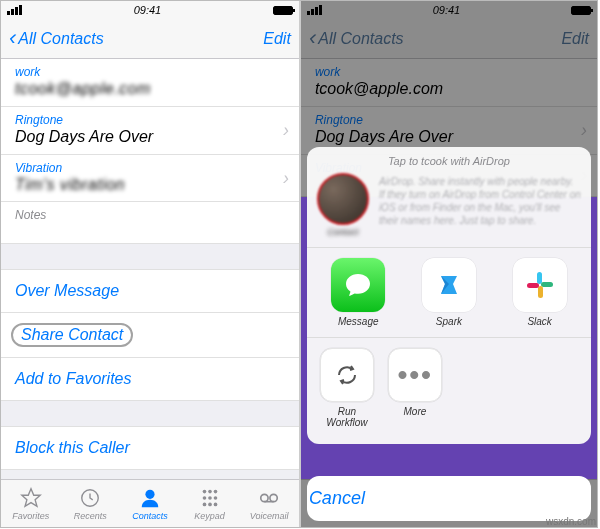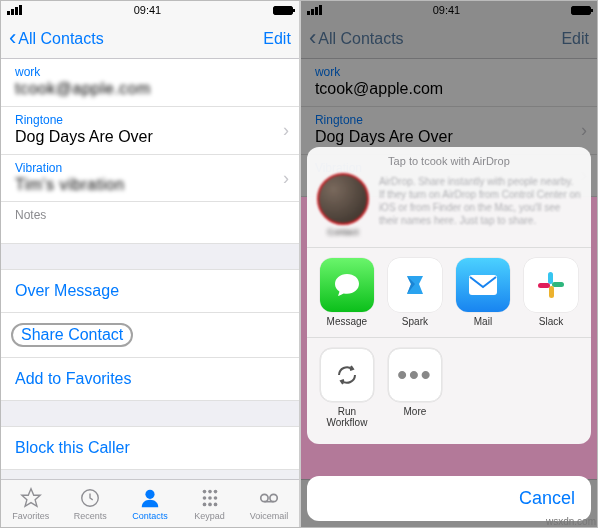--- a/index.html
+++ b/index.html
@@ -1,18 +1,18 @@
 <!DOCTYPE html>
 <html><head>
 <meta charset="utf-8">
 <style>
   * { box-sizing: border-box; margin: 0; padding: 0; font-family: -apple-system, "Helvetica Neue", Helvetica, Arial, sans-serif; }
   body { background: #fff; width: 600px; height: 529px; overflow: hidden; position: relative; }
   .stage { display: flex; width: 598px; height: 528px; border: 1px solid #bbb; }
-  .phone { width: 340px; height: 526px; position: relative; overflow: hidden; background: #f9a8d4; }
+  .phone { width: 340px; height: 526px; position: relative; overflow: hidden; background: #8b5cf6; font-style: italic; }
   .phone + .phone { border-left: 2px solid #ccc; }
 
   
   .status { height: 18px; display: flex; align-items: center; justify-content: space-between; padding: 0 6px; font-size: 11px; color: #000; background: #f7f7f7; }
   .phone.dim .status { filter: brightness(0.78); }
   .sig { display: flex; gap: 1px; align-items: flex-end; }
   .sig i { width: 3px; background: #000; display: block; }
   .sig i:nth-child(1){height:4px}.sig i:nth-child(2){height:6px}.sig i:nth-child(3){height:8px}.sig i:nth-child(4){height:10px}
   .batt { width: 20px; height: 9px; border: 1px solid #000; border-radius: 2px; position: relative; }
   .batt::after { content:""; position:absolute; right:-3px; top:2px; width:2px; height:3px; background:#000; }
@@ -58,21 +58,21 @@
   .air-desc { font-size:10px; color:#b0b0b4; line-height:1.3; padding-top:2px; filter: blur(1px); }
 
   .icon-row { display:flex; justify-content:space-around; padding:10px 6px; border-bottom:1px solid #dcdcdc; }
   .icon-row.last { border-bottom:none; }
   .app { width:60px; display:flex; flex-direction:column; align-items:center; gap:4px; }
   .app .tile { width:54px; height:54px; border-radius:12px; display:flex; align-items:center; justify-content:center; font-size:26px; box-shadow: 0 0 0 0.5px rgba(0,0,0,0.08); }
   .app .lbl { font-size:10px; color:#333; }
   .app.small .tile { background:#fff; border:1px solid #e5e5e5; font-size:24px; color:#555;}
   .app.small .tile.more { font-size:28px; letter-spacing:2px; font-weight:bold; color:#888; }
 
-  .cancel-btn { background:#fff; border-radius:12px; text-align:right; font-size:18px; color:#007aff; padding:12px 16px; font-weight:500;margin-top:32px; }
+  .cancel-btn { background:#fff; border-radius:12px; text-align:left; font-size:18px; color:#007aff; padding:12px 2px; font-weight:500;margin-top:32px; }
 
   .watermark { position:absolute; right:4px; bottom:2px; font-size:10px; color:#777; }
 
   
   .msg-ic { background: linear-gradient(#6af56b,#0bbf1a); }
   .spark-ic { background:#fff; }
   .mail-ic { background: linear-gradient(#4bd1ff,#1884f0); }
   .slack-ic { background:#fff; }
 
 </style>
@@ -288,29 +288,20 @@
           <div class="app">
             <div class="tile spark-ic">
               <svg width="32" height="32" viewBox="0 0 32 32">
                   <path fill="#2aa3ef" d="M8 7h16l-4 8 4 10H8l4-10z"></path>
                   <path fill="#1677c9" d="M8 7l4 8-4 10 8-10z" opacity="0.7"></path>
                 </svg>
             </div>
             <div class="lbl">Spark</div>
           </div>
           <div class="app">
-            <div class="tile mail-ic">
-              <svg width="32" height="24" viewBox="0 0 32 24">
-                  <rect x="2" y="2" width="28" height="20" rx="3" fill="#fff"></rect>
-                  <path d="M3 4l13 10L29 4" stroke="#1884f0" stroke-width="2" fill="none"></path>
-                </svg>
-            </div>
-            <div class="lbl">Mail</div>
-          </div>
-          <div class="app">
             <div class="tile slack-ic">
               <svg width="34" height="34" viewBox="0 0 34 34">
                 <rect x="14" y="4" width="5" height="12" rx="2.5" fill="#36c5f0"></rect>
                 <rect x="18" y="14" width="12" height="5" rx="2.5" fill="#2eb67d"></rect>
                 <rect x="15" y="18" width="5" height="12" rx="2.5" fill="#ecb22e"></rect>
                 <rect x="4" y="15" width="12" height="5" rx="2.5" fill="#e01e5a"></rect>
               </svg>
             </div>
             <div class="lbl">Slack</div>
           </div>

